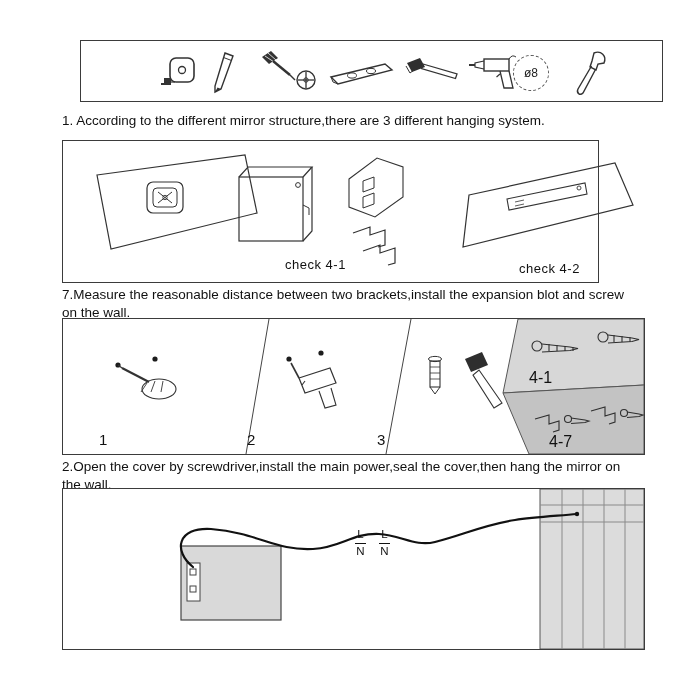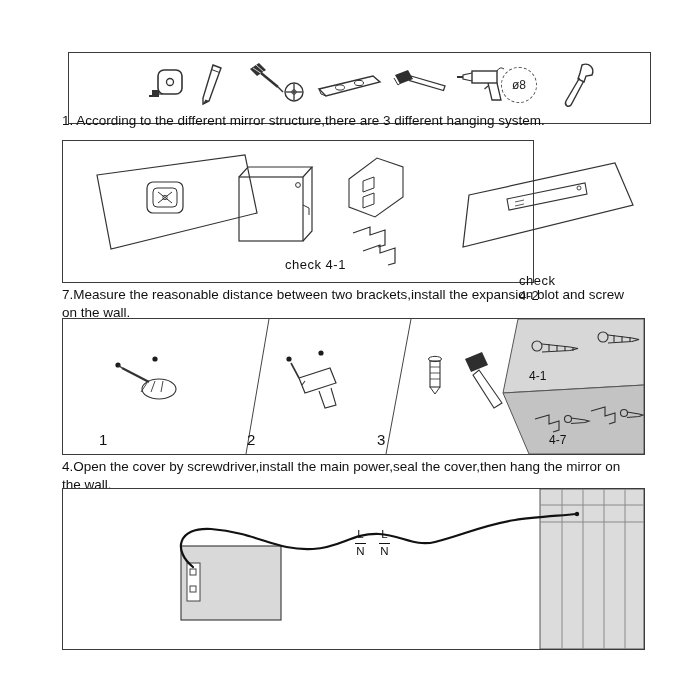--- a/index.html
+++ b/index.html
@@ -5,33 +5,33 @@
   html,body{margin:0;padding:0;}
   body{
     width:700px;height:700px;position:relative;overflow:hidden;
     background:#ffffff;color:#141414;
     font-family:"Liberation Sans", sans-serif;
   }
   .panel{position:absolute;border:1px solid #3b3b3b;background:#fff;box-sizing:border-box;}
   .step-text{position:absolute;left:62px;width:580px;font-size:13.5px;line-height:1.32;color:#111;}
   .fig-label{position:absolute;font-size:13px;color:#111;letter-spacing:0.5px;}
   .panel-num{position:absolute;font-size:15px;color:#111;}
-  .bracket-label{position:absolute;font-size:12px;color:#111;}
+  .bracket-label{position:absolute;font-size:16px;color:#111;}
   .dia-circle{
     position:absolute;width:34px;height:34px;border:1.5px dashed #555;border-radius:50%;
     display:flex;align-items:center;justify-content:center;font-size:12px;color:#222;background:transparent;
   }
   .wire-label{position:absolute;display:flex;flex-direction:column;align-items:center;font-size:11.5px;color:#111;line-height:1;}
   .wire-label .bar{width:11px;height:1px;background:#111;margin:2px 0;}
   svg{display:block;position:absolute;}
 </style>
 </head>
 <body>
 
-<div class="panel" style="left:68px;top:40px;width:583px;height:72px;margin-top:12px;">
+<div class="panel" style="left:80px;top:40px;width:583px;height:62px;">
 
   <svg style="left:80px;top:12px;" width="40" height="40" viewBox="0 0 40 40">
     <rect x="9" y="5" width="24" height="24" rx="6" fill="none" stroke="#333" stroke-width="1.6"></rect>
     <circle cx="21" cy="17" r="3.5" fill="none" stroke="#333" stroke-width="1.3"></circle>
     <rect x="3" y="25" width="7" height="7" fill="#333"></rect>
     <line x1="0" y1="31" x2="3" y2="31" stroke="#333" stroke-width="2"></line>
     <path d="M9 29 L14 29" stroke="#333" stroke-width="1.2"></path>
   </svg>
 
   <svg style="left:122px;top:8px;" width="36" height="48" viewBox="0 0 36 48">
@@ -81,21 +81,21 @@
   </div>
 
   <svg style="left:486px;top:8px;" width="42" height="50" viewBox="0 0 42 50">
     <path d="M27 4 C34 1 40 7 37 14 L31 15 L29 21 L23 18 L25 12 Z" fill="none" stroke="#333" stroke-width="1.4"></path>
     <path d="M24.5 17 L11 40 C9 44 13 47 16 44 L28.5 20.5" fill="none" stroke="#333" stroke-width="1.4"></path>
   </svg>
 </div>
 
 <div class="step-text" style="top:112px;">1. According to the different mirror structure,there are 3 different hanging system.</div>
 
-<div class="panel" style="left:62px;top:140px;width:472px;height:143px;padding-left:16px;">
+<div class="panel" style="left:62px;top:140px;width:537px;height:143px;padding-left:16px;">
 
   <svg style="left:22px;top:8px;" width="185" height="110" viewBox="0 0 185 110">
     <path d="M12 26 L160 6 L172 64 L26 100 Z" fill="none" stroke="#333" stroke-width="1.2"></path>
     <rect x="62" y="33" width="36" height="31" rx="6" fill="none" stroke="#333" stroke-width="1.2"></rect>
     <rect x="68" y="39" width="24" height="19" rx="4" fill="none" stroke="#333" stroke-width="1"></rect>
     <path d="M73 43 L87 54 M87 43 L73 54" stroke="#333" stroke-width="1" fill="none"></path>
     <circle cx="80" cy="48.5" r="2.2" fill="none" stroke="#333" stroke-width="0.9"></circle>
   </svg>
 
   <svg style="left:170px;top:22px;" width="84" height="88" viewBox="0 0 84 88">
@@ -116,21 +116,21 @@
 
   <div class="fig-label" style="left:222px;top:116px;">check 4-1</div>
 
   <svg style="left:392px;top:16px;" width="188" height="100" viewBox="0 0 188 100">
     <path d="M14 38 L160 6 L178 48 L8 90 Z" fill="none" stroke="#333" stroke-width="1.2"></path>
     <path d="M52 42 L130 26 L132 37 L54 53 Z" fill="none" stroke="#333" stroke-width="1.1"></path>
     <circle cx="124" cy="31" r="2" fill="none" stroke="#333" stroke-width="0.9"></circle>
     <path d="M60 45 l9 -2 M60 49 l9 -2" stroke="#333" stroke-width="0.8" fill="none"></path>
   </svg>
 
-  <div class="fig-label" style="left:456px;top:132px;">check 4-2</div>
+  <div class="fig-label" style="left:456px;top:120px;">check 4-2</div>
 </div>
 
 <div class="step-text" style="top:286px;">7.Measure the reasonable distance between two brackets,install the expansion blot and screw on the wall.</div>
 
 <div class="panel" style="left:62px;top:318px;width:583px;height:137px;">
 
   <svg style="left:0;top:0;" width="581" height="135" viewBox="0 0 581 135">
 
     <polygon points="455,0 581,0 581,66 440,74" fill="#d7d7d7" stroke="#555" stroke-width="1"></polygon>
     <polygon points="440,74 581,66 581,135 466,135" fill="#c3c3c3" stroke="#555" stroke-width="1"></polygon>
@@ -179,21 +179,21 @@
     </g>
   </svg>
 
   <div class="panel-num" style="left:36px;top:112px;">1</div>
   <div class="panel-num" style="left:184px;top:112px;">2</div>
   <div class="panel-num" style="left:314px;top:112px;">3</div>
   <div class="bracket-label" style="left:466px;top:50px;">4-1</div>
   <div class="bracket-label" style="left:486px;top:114px;">4-7</div>
 </div>
 
-<div class="step-text" style="top:458px;">4.Open the cover by screwdriver,install the main power,seal the cover,then hang the mirror on the wall.</div>
+<div class="step-text" style="top:458px;">2.Open the cover by screwdriver,install the main power,seal the cover,then hang the mirror on the wall.</div>
 
 <div class="panel" style="left:62px;top:488px;width:583px;height:162px;">
 
   <svg style="left:0;top:0;" width="581" height="160" viewBox="0 0 581 160">
 
     <rect x="477" y="0" width="104" height="160" fill="#dcdcdc" stroke="#555" stroke-width="1"></rect>
     <line x1="477" y1="16" x2="581" y2="16" stroke="#8a8a8a" stroke-width="1"></line>
     <line x1="477" y1="33" x2="581" y2="33" stroke="#8a8a8a" stroke-width="1"></line>
     <line x1="499" y1="0" x2="499" y2="160" stroke="#8a8a8a" stroke-width="1"></line>
     <line x1="520" y1="0" x2="520" y2="160" stroke="#8a8a8a" stroke-width="1"></line>

